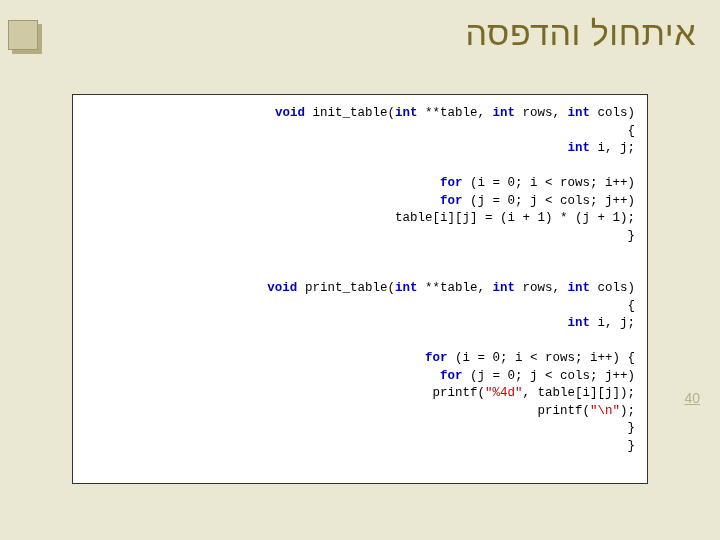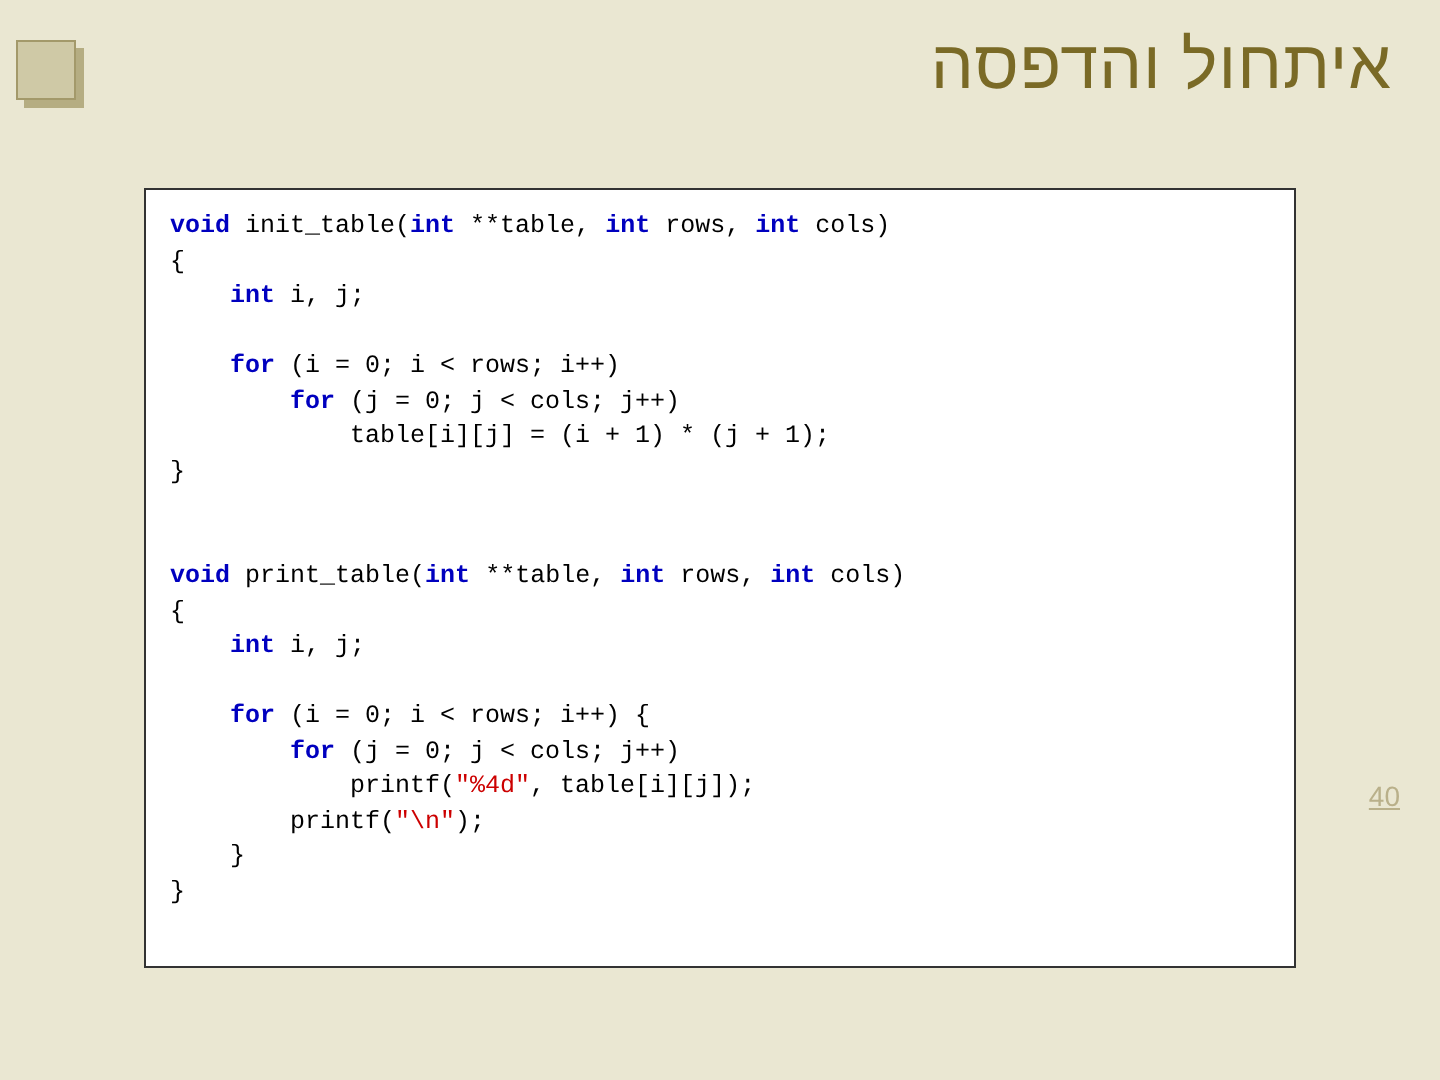--- a/index.html
+++ b/index.html
@@ -9,20 +9,21 @@
     height: 540px;
     background: #eae7d2;
     font-family: Arial, "Segoe UI", sans-serif;
     overflow: hidden;
   }
   .slide {
     position: relative;
     width: 720px;
     height: 416px;
     box-sizing: border-box;
+    text-align: right;
   }
   .title-row {
     display: flex;
     align-items: center;
     justify-content: flex-end;
     padding: 14px 24px 0 0;
   }
   .title {
     color: #7a6a26;
     font-size: 34px;

